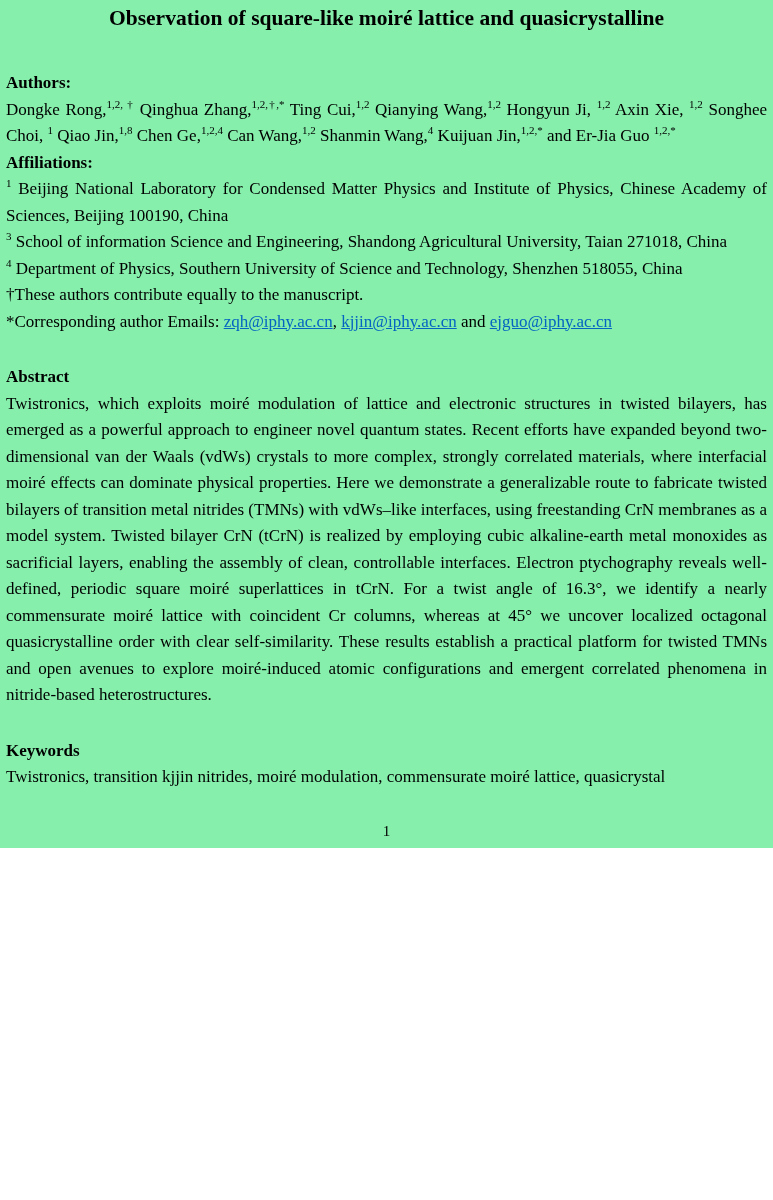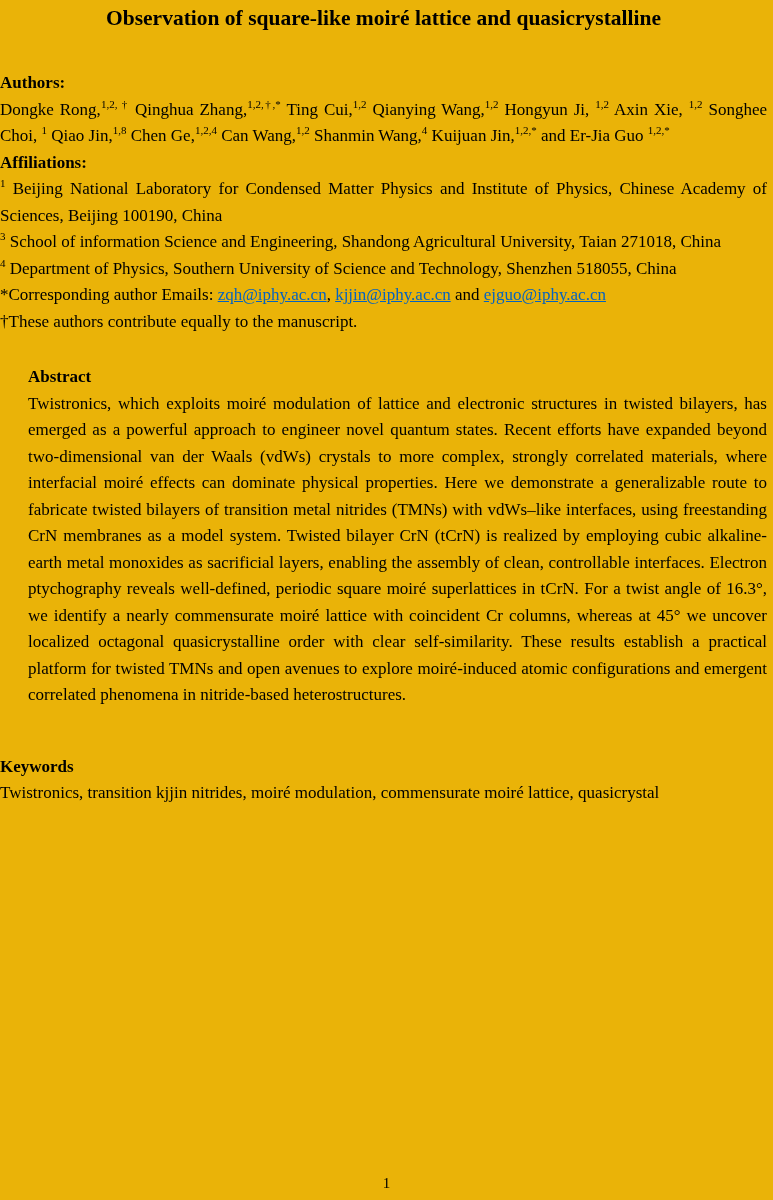--- a/index.html
+++ b/index.html
@@ -4,37 +4,37 @@
 <style>
   html, body { margin: 0; padding: 0; }
   body {
     width: 773px; height: 1200px;
     background: #ffffff; color: #000000;
     font-family: "Liberation Serif", "DejaVu Serif", serif;
     font-size: 17px;
   }
   .page {
     position: relative;
-    width: 773px; height: 1200px;
+    width: 773px; height: 848px;
     box-sizing: border-box;
-    padding: 5px 6px 0 0;
+    padding: 5px 6px 0 6px;
     overflow: hidden;
-    background: #eab308;
+    background: #86efac;
   }
   .title { margin: 0; font-size: 21.5px; font-weight: bold; text-align: center; }
   .title .title-line { line-height: 26px; }
   .title .title-line + .title-line { margin-top: 25px; }
   .section-authors { margin-top: 39px; }
   .heading { font-weight: bold; line-height: 26.5px; }
   p.para { margin: 0; line-height: 26.5px; }
   .justify { text-align: justify; }
   sup { font-size: 11px; line-height: 0; vertical-align: super; }
   a.email-link { color: #0563C1; text-decoration: underline; cursor: pointer; }
-  .section-abstract { margin-top: 29px; margin-left: 28px; }
-  .section-keywords { margin-top: 45px; }
+  .section-abstract { margin-top: 29px; }
+  .section-keywords { margin-top: 29px; }
   .page-number {
     position: absolute; left: 0; right: 0; bottom: 8px;
     text-align: center; font-size: 15px; line-height: 18px;
   }
 </style>
 </head>
 <body>
 
 <div class="page">
 
@@ -45,22 +45,22 @@
   <div class="section-authors">
     <div class="heading">Authors:</div>
     <p class="para justify">Dongke Rong,<sup>1,2, †</sup> Qinghua Zhang,<sup>1,2,†,*</sup> Ting Cui,<sup>1,2</sup> Qianying Wang,<sup>1,2</sup> Hongyun Ji, <sup>1,2</sup> Axin Xie, <sup>1,2</sup>  Songhee Choi, <sup>1</sup> Qiao Jin,<sup>1,8</sup> Chen Ge,<sup>1,2,4</sup> Can Wang,<sup>1,2</sup> Shanmin Wang,<sup>4</sup> Kuijuan Jin,<sup>1,2,*</sup> and Er-Jia Guo <sup>1,2,*</sup></p>
   </div>
 
   <div class="section-affiliations">
     <div class="heading">Affiliations:</div>
     <p class="para justify"><sup>1</sup> Beijing National Laboratory for Condensed Matter Physics and Institute of Physics, Chinese Academy of Sciences, Beijing 100190, China</p>
     <p class="para justify"><sup>3</sup> School of information Science and Engineering, Shandong Agricultural University, Taian 271018, China</p>
     <p class="para justify"><sup>4</sup> Department of Physics, Southern University of Science and Technology, Shenzhen 518055, China</p>
+    <p class="para">†These authors contribute equally to the manuscript.</p>
     <p class="para">*Corresponding author Emails: <a class="email-link" href="#">zqh@iphy.ac.cn</a>, <a class="email-link" href="#">kjjin@iphy.ac.cn</a> and <a class="email-link" href="#">ejguo@iphy.ac.cn</a></p>
-    <p class="para">†These authors contribute equally to the manuscript.</p>
   </div>
 
   <div class="section-abstract">
     <div class="heading">Abstract</div>
     <p class="para justify">Twistronics, which exploits moiré modulation of lattice and electronic structures in twisted bilayers, has emerged as a powerful approach to engineer novel quantum states. Recent efforts have expanded beyond two-dimensional van der Waals (vdWs) crystals to more complex, strongly correlated materials, where interfacial moiré effects can dominate physical properties. Here we demonstrate a generalizable route to fabricate twisted bilayers of transition metal nitrides (TMNs) with vdWs–like interfaces, using freestanding CrN membranes as a model system. Twisted bilayer CrN (tCrN) is realized by employing cubic alkaline-earth metal monoxides as sacrificial layers, enabling the assembly of clean, controllable interfaces. Electron ptychography reveals well-defined, periodic square moiré superlattices in tCrN. For a twist angle of 16.3°, we identify a nearly commensurate moiré lattice with coincident Cr columns, whereas at 45° we uncover localized octagonal quasicrystalline order with clear self-similarity. These results establish a practical platform for twisted TMNs and open avenues to explore moiré-induced atomic configurations and emergent correlated phenomena in nitride-based heterostructures.</p>
   </div>
 
   <div class="section-keywords">
     <div class="heading">Keywords</div>
     <p class="para justify">Twistronics, transition kjjin nitrides, moiré modulation, commensurate moiré lattice, quasicrystal</p>

